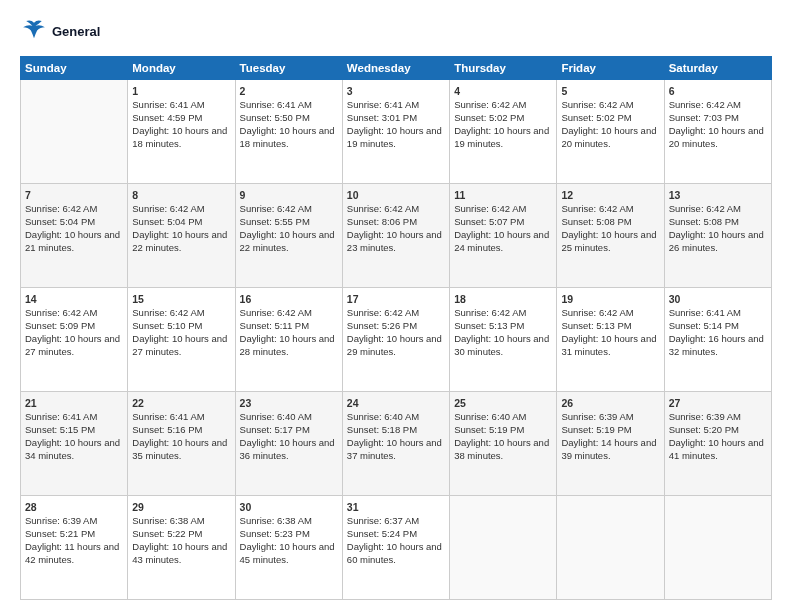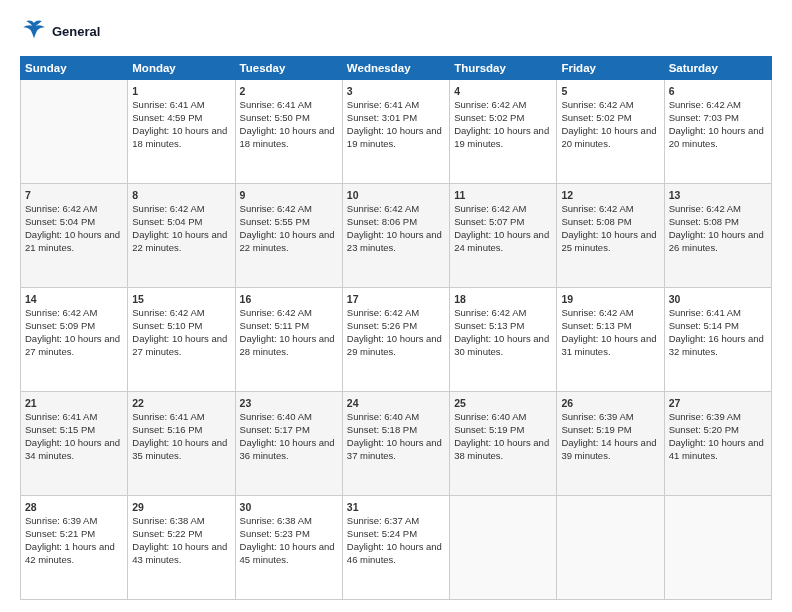--- a/index.html
+++ b/index.html
@@ -153,23 +153,23 @@
         <tr class="row-shaded">
           <td><span class="day-number">21</span><span>Sunrise: 6:41 AM</span><br><span>Sunset: 5:15 PM</span><br><span>Daylight: 10 hours and 34 minutes.</span></td>
           <td><span class="day-number">22</span><span>Sunrise: 6:41 AM</span><br><span>Sunset: 5:16 PM</span><br><span>Daylight: 10 hours and 35 minutes.</span></td>
           <td><span class="day-number">23</span><span>Sunrise: 6:40 AM</span><br><span>Sunset: 5:17 PM</span><br><span>Daylight: 10 hours and 36 minutes.</span></td>
           <td><span class="day-number">24</span><span>Sunrise: 6:40 AM</span><br><span>Sunset: 5:18 PM</span><br><span>Daylight: 10 hours and 37 minutes.</span></td>
           <td><span class="day-number">25</span><span>Sunrise: 6:40 AM</span><br><span>Sunset: 5:19 PM</span><br><span>Daylight: 10 hours and 38 minutes.</span></td>
           <td><span class="day-number">26</span><span>Sunrise: 6:39 AM</span><br><span>Sunset: 5:19 PM</span><br><span>Daylight: 14 hours and 39 minutes.</span></td>
           <td><span class="day-number">27</span><span>Sunrise: 6:39 AM</span><br><span>Sunset: 5:20 PM</span><br><span>Daylight: 10 hours and 41 minutes.</span></td>
         </tr>
         <tr>
-          <td><span class="day-number">28</span><span>Sunrise: 6:39 AM</span><br><span>Sunset: 5:21 PM</span><br><span>Daylight: 1 hours and 42 minutes.</span></td>
+          <td><span class="day-number">28</span><span>Sunrise: 6:39 AM</span><br><span>Sunset: 5:21 PM</span><br><span>Daylight: 11 hours and 42 minutes.</span></td>
           <td><span class="day-number">29</span><span>Sunrise: 6:38 AM</span><br><span>Sunset: 5:22 PM</span><br><span>Daylight: 10 hours and 43 minutes.</span></td>
           <td><span class="day-number">30</span><span>Sunrise: 6:38 AM</span><br><span>Sunset: 5:23 PM</span><br><span>Daylight: 10 hours and 45 minutes.</span></td>
-          <td><span class="day-number">31</span><span>Sunrise: 6:37 AM</span><br><span>Sunset: 5:24 PM</span><br><span>Daylight: 10 hours and 46 minutes.</span></td>
+          <td><span class="day-number">31</span><span>Sunrise: 6:37 AM</span><br><span>Sunset: 5:24 PM</span><br><span>Daylight: 10 hours and 60 minutes.</span></td>
           <td class="empty-cell"></td>
           <td class="empty-cell"></td>
           <td class="empty-cell"></td>
         </tr>
       </tbody>
   </table>
 </div>
 
 </body></html>

